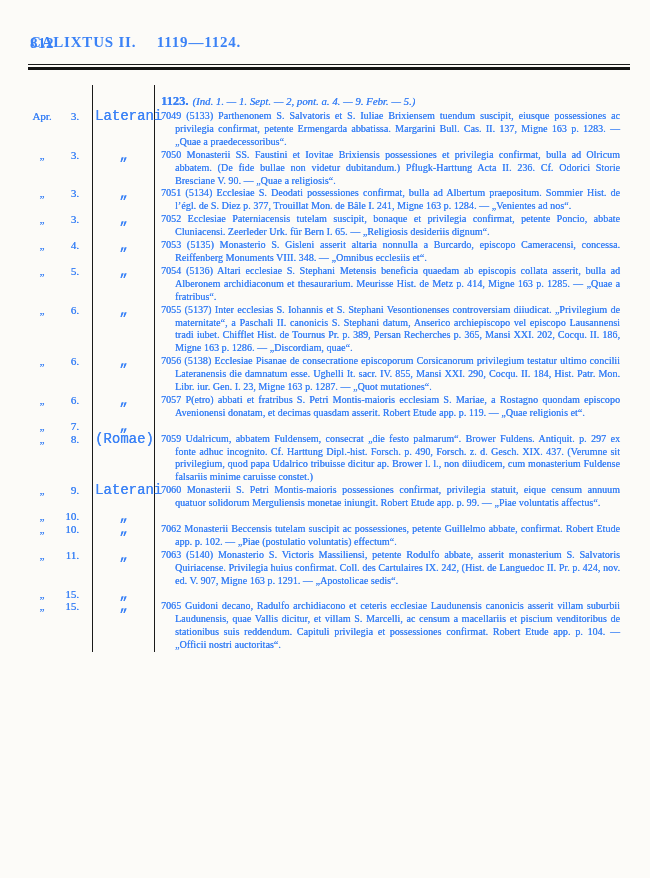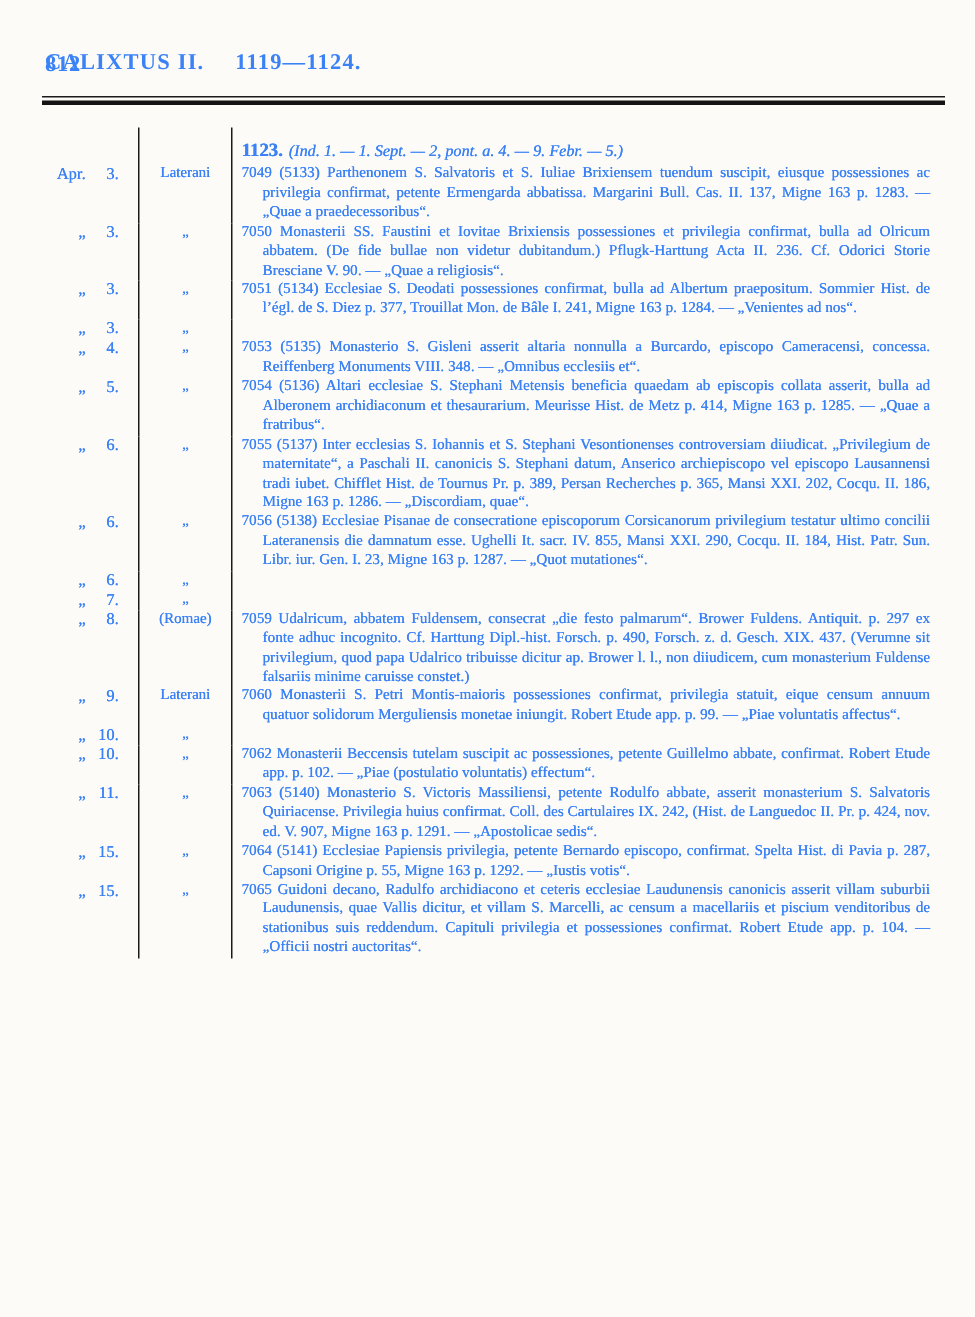--- a/index.html
+++ b/index.html
@@ -50,28 +50,29 @@
   }
   .cell { box-sizing: border-box; }
   .cell.date {
     border-right: 1.2px solid #1a1a1a;
     display: flex;
     align-items: flex-start;
     padding: 0 13px 0 27px;
     font-size: 11px;
     line-height: 12.9px;
   }
-  .cell.date .month { display: inline-block; width: 30px; text-align: right; }
+  .cell.date .month { display: inline-block; width: 30px; text-align: center; }
   .cell.date .day   { margin-left: auto; text-align: right; }
   .cell.place {
     border-right: 1.2px solid #1a1a1a;
     text-align: center;
-    font-size: 10px;
+    font-size: 14px;
     line-height: 12.9px;
     padding: 0 2px;
+    font-family: Liberation Mono, monospace;
   }
   .cell.text { padding-left: 6px; }
   .cell.text p.entry-text {
     margin: 0;
     padding-left: 14px;
     text-indent: -14px;
     font-size: 10px;
     line-height: 12.9px;
     text-align: justify;
     text-shadow: 0.2px 0 0 currentColor;
@@ -163,20 +164,23 @@
   </div>
 
   <div class="row entry-row">
     <div class="cell date">
       <span class="month">„</span>
       <span class="day">3.</span>
     </div>
     <div class="cell place">
       <span class="place-name">„</span>
     </div>
+    <div class="cell text">
+      <p class="entry-text">7052 Ecclesiae Paterniacensis tutelam suscipit, bonaque et privilegia confirmat, petente Poncio, abbate Cluniacensi.  Zeerleder Urk. für Bern I. 65. — „Religiosis desideriis dignum“.</p>
+    </div>
   </div>
 
   <div class="row entry-row">
     <div class="cell date">
       <span class="month">„</span>
       <span class="day">4.</span>
     </div>
     <div class="cell place">
       <span class="place-name">„</span>
     </div>
@@ -213,32 +217,35 @@
 
   <div class="row entry-row">
     <div class="cell date">
       <span class="month">„</span>
       <span class="day">6.</span>
     </div>
     <div class="cell place">
       <span class="place-name">„</span>
     </div>
     <div class="cell text">
-      <p class="entry-text">7056 (5138) Ecclesiae Pisanae de consecratione episcoporum Corsicanorum privilegium testatur ultimo concilii Lateranensis die damnatum esse.  Ughelli It. sacr. IV. 855, Mansi XXI. 290, Cocqu. II. 184, Hist. Patr. Sun. Libr. iur. Gen. I. 23, Migne 163 p. 1287. — „Quot mutationes“.</p>
+      <p class="entry-text">7056 (5138) Ecclesiae Pisanae de consecratione episcoporum Corsicanorum privilegium testatur ultimo concilii Lateranensis die damnatum esse.  Ughelli It. sacr. IV. 855, Mansi XXI. 290, Cocqu. II. 184, Hist. Patr. Mon. Libr. iur. Gen. I. 23, Migne 163 p. 1287. — „Quot mutationes“.</p>
     </div>
   </div>
 
   <div class="row entry-row">
     <div class="cell date">
       <span class="month">„</span>
       <span class="day">6.</span>
     </div>
     <div class="cell place">
       <span class="place-name">„</span>
     </div>
+    <div class="cell text">
+      <p class="entry-text">7057 P(etro) abbati et fratribus S. Petri Montis-maioris ecclesiam S. Mariae, a Rostagno quondam episcopo Avenionensi donatam, et decimas quasdam asserit.  Robert Etude app. p. 119. — „Quae religionis et“.</p>
+    </div>
   </div>
 
   <div class="row entry-row">
     <div class="cell date">
       <span class="month">„</span>
       <span class="day">7.</span>
     </div>
     <div class="cell place">
       <span class="place-name">„</span>
     </div>
@@ -307,23 +314,20 @@
   </div>
 
   <div class="row entry-row">
     <div class="cell date">
       <span class="month">„</span>
       <span class="day">15.</span>
     </div>
     <div class="cell place">
       <span class="place-name">„</span>
     </div>
-    <div class="cell text">
-      <p class="entry-text">7064 (5141) Ecclesiae Papiensis privilegia, petente Bernardo episcopo, confirmat.  Spelta Hist. di Pavia p. 287, Capsoni Origine p. 55, Migne 163 p. 1292. — „Iustis votis“.</p>
-    </div>
   </div>
 
   <div class="row entry-row">
     <div class="cell date">
       <span class="month">„</span>
       <span class="day">15.</span>
     </div>
     <div class="cell place">
       <span class="place-name">„</span>
     </div>

